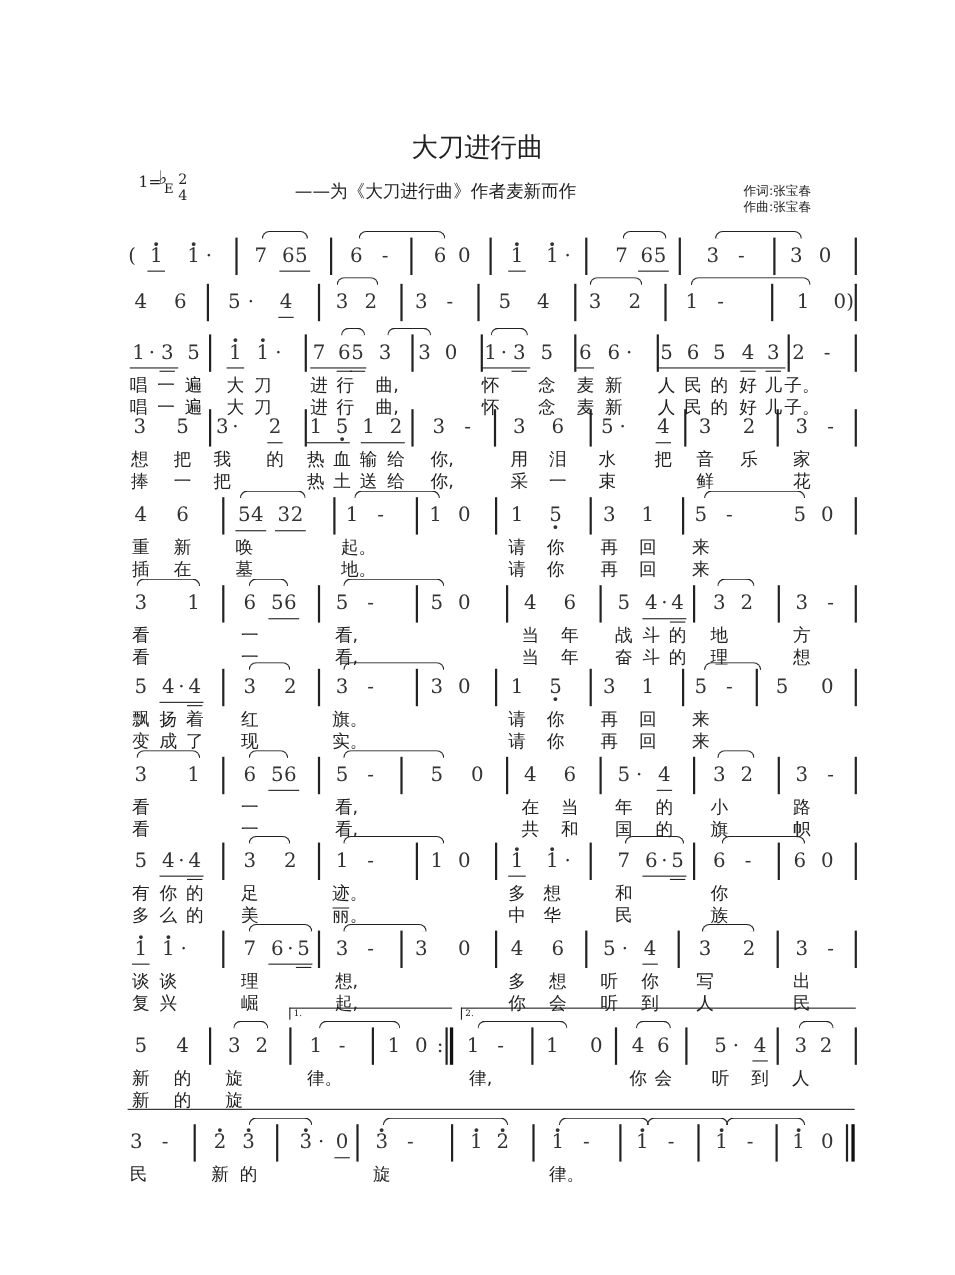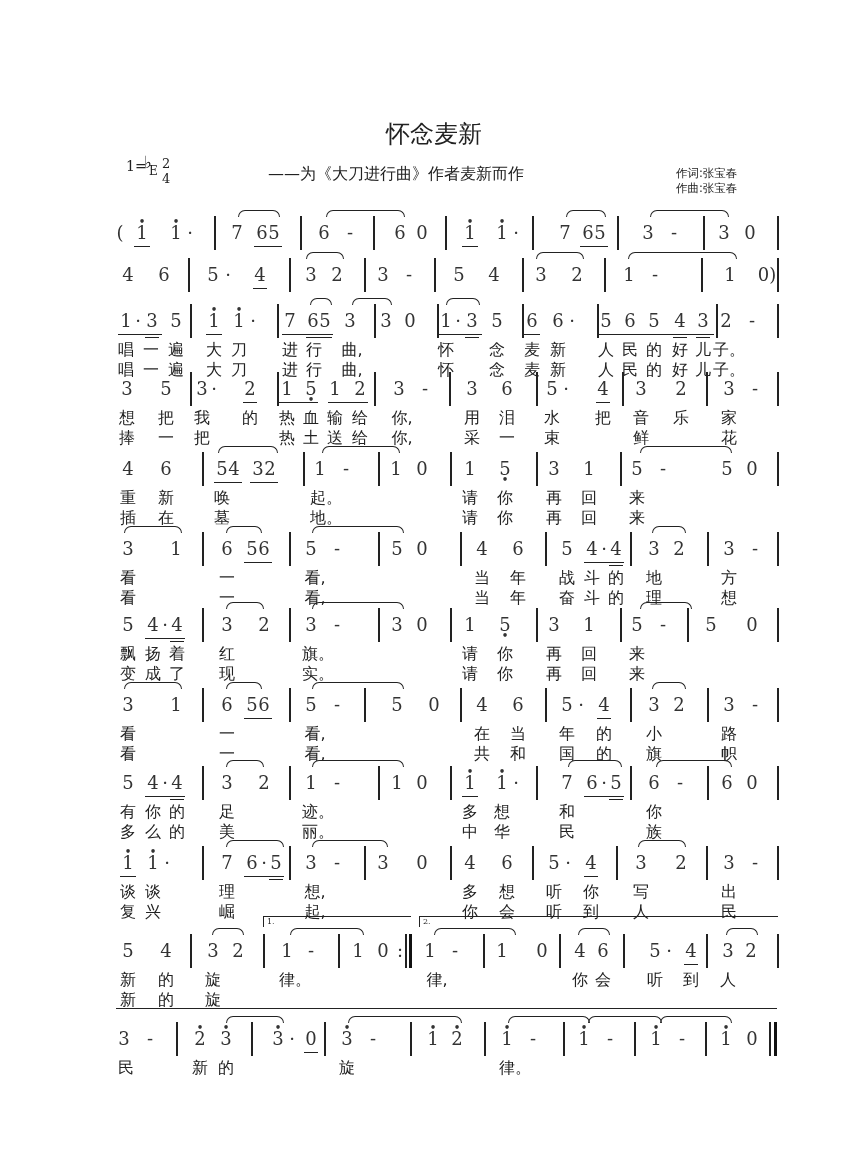--- a/index.html
+++ b/index.html
@@ -24,21 +24,21 @@
           border-radius: 9px 9px 0 0; height: 6px; }
   .lyric { position: absolute; font-size: 16px; font-family: "DejaVu Sans", sans-serif; color: #222; transform: translateX(-50%); white-space: nowrap; }
   .volta { position:absolute; border-top: 1.3px solid #222; height: 10px; }
   .volta.l { border-left: 1.3px solid #222; }
   .volta .vlab { position:absolute; left: 3px; top: 0px; font-size: 8px; }
   .endbar { position:absolute; width: 3px; background:#111; }
 </style>
 </head>
 <body>
 
-<div class="abs title">怀念麦新</div>
+<div class="abs title">大刀进行曲</div>
 
 <div class="abs key">
   <span>1=</span>
   <span class="flat">♭</span>
   <span class="e">E</span>
   <span class="frac">
     <div>2</div>
     <div>4</div>
   </span>
 </div>

